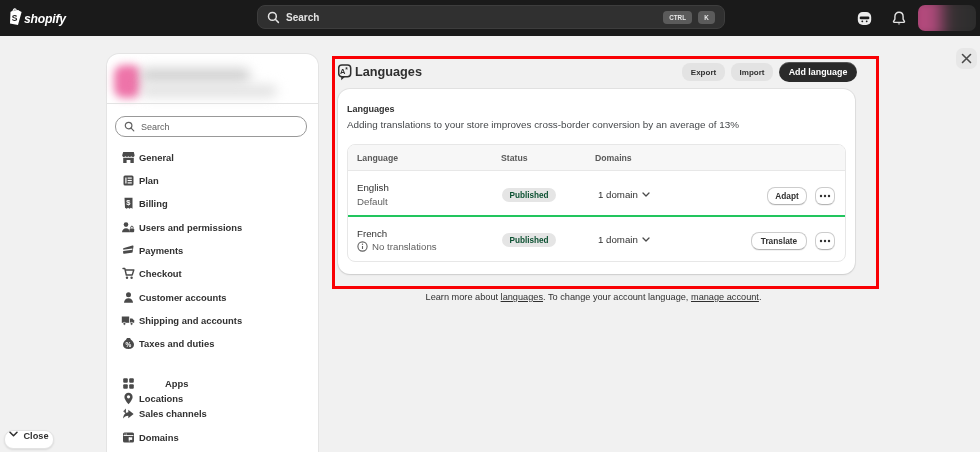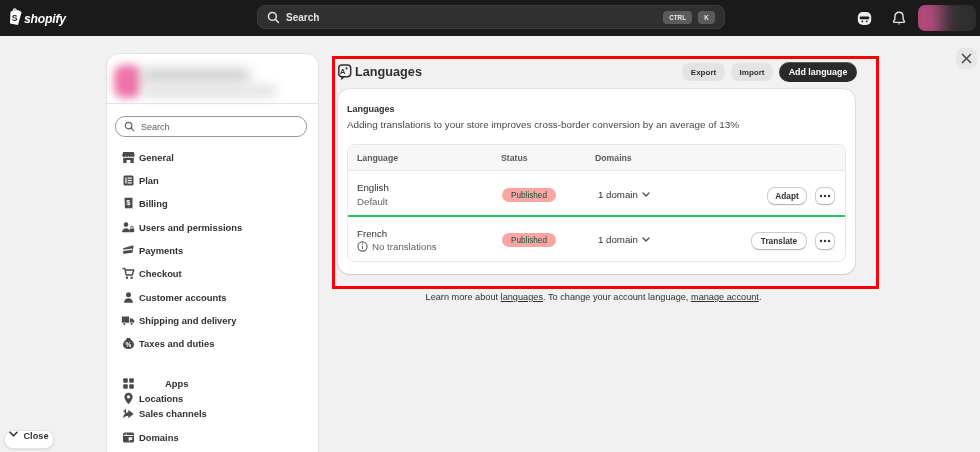--- a/index.html
+++ b/index.html
@@ -59,23 +59,23 @@
   .table { position:absolute; left:9px; top:55px; width:499px; height:118px;
            border:1px solid #e7e7e7; border-radius:8px; overflow:hidden;padding-left:24px; }
   .thead { position:absolute; left:0; top:0; width:100%; height:26px; background:#f7f7f7;
            border-bottom:1px solid #e7e7e7; }
   .th { position:absolute; top:0; height:26px; display:flex; align-items:center;
         font-size:8.7px; font-weight:700; color:#5a5a5a; }
   .row1 { position:absolute; left:0; top:26px; width:100%; height:46px; border-bottom:2px solid #22c55e; }
   .row2 { position:absolute; left:0; top:72px; width:100%; height:46px; }
   .cell-main { font-size:9.7px; color:#303030; }
   .cell-sub { font-size:9.7px; color:#616161; }
-  .badge { position:absolute; width:54px; height:14px; background:#fca5a5; border-radius:7px;
+  .badge { position:absolute; width:54px; height:14px; background:#e5e5e5; border-radius:7px;
            display:flex; align-items:center; justify-content:center;
-           font-size:8.2px; font-weight:400; color:#0c5132; }
+           font-size:8.2px; font-weight:700; color:#0c5132; }
   .domain { position:absolute; font-size:9.7px; color:#303030; display:flex; align-items:center; }
   .wbtn { position:absolute; background:#fff; border:1px solid #ccc; border-bottom-color:#b5b5b5;
           border-radius:8px; box-shadow:0 1px 0 rgba(0,0,0,0.05);
           display:flex; align-items:center; justify-content:center;
           font-size:8.3px; font-weight:700; color:#303030; white-space:nowrap; }
 
   .footer { position:absolute; left:320px; top:292px; width:547px; text-align:center;
             font-size:9.2px; color:#303030; }
   .footer a { color:#303030; }
 
@@ -212,21 +212,21 @@
         </div>
         <div class="nav-item" style="top: 163.45px;">
           <span class="ic">
             <svg width="14" height="13" viewBox="0 0 14 13">
               <path fill="#4a4a4a" d="M0.8 2.5h7.4v6.3H0.8Z"></path>
               <path fill="#4a4a4a" d="M9 4.5h2.3l1.9 2v2.3H9Z"></path>
               <circle cx="3.4" cy="9.8" r="1.4" fill="#4a4a4a" stroke="#fff" stroke-width="0.7"></circle>
               <circle cx="10.6" cy="9.8" r="1.4" fill="#4a4a4a" stroke="#fff" stroke-width="0.7"></circle>
             </svg>
           </span>
-          <span class="lbl">Shipping and delivery</span>
+          <span class="lbl">Shipping and accounts</span>
         </div>
         <div class="nav-item" style="top: 186.8px;">
           <span class="ic">
             <svg width="13" height="13" viewBox="0 0 13 13">
               <path fill="#4a4a4a" d="M5 1h3l1 1.8C10.8 3.8 12 5.8 12 7.8c0 2.4-2 4.2-5.5 4.2S1 10.2 1 7.8c0-2 1.2-4 3-5Z"></path>
               <text x="3.4" y="9.6" font-size="6.5" font-weight="bold" fill="#fff" font-family="Liberation Sans">%</text>
             </svg>
           </span>
           <span class="lbl">Taxes and duties</span>
         </div>

